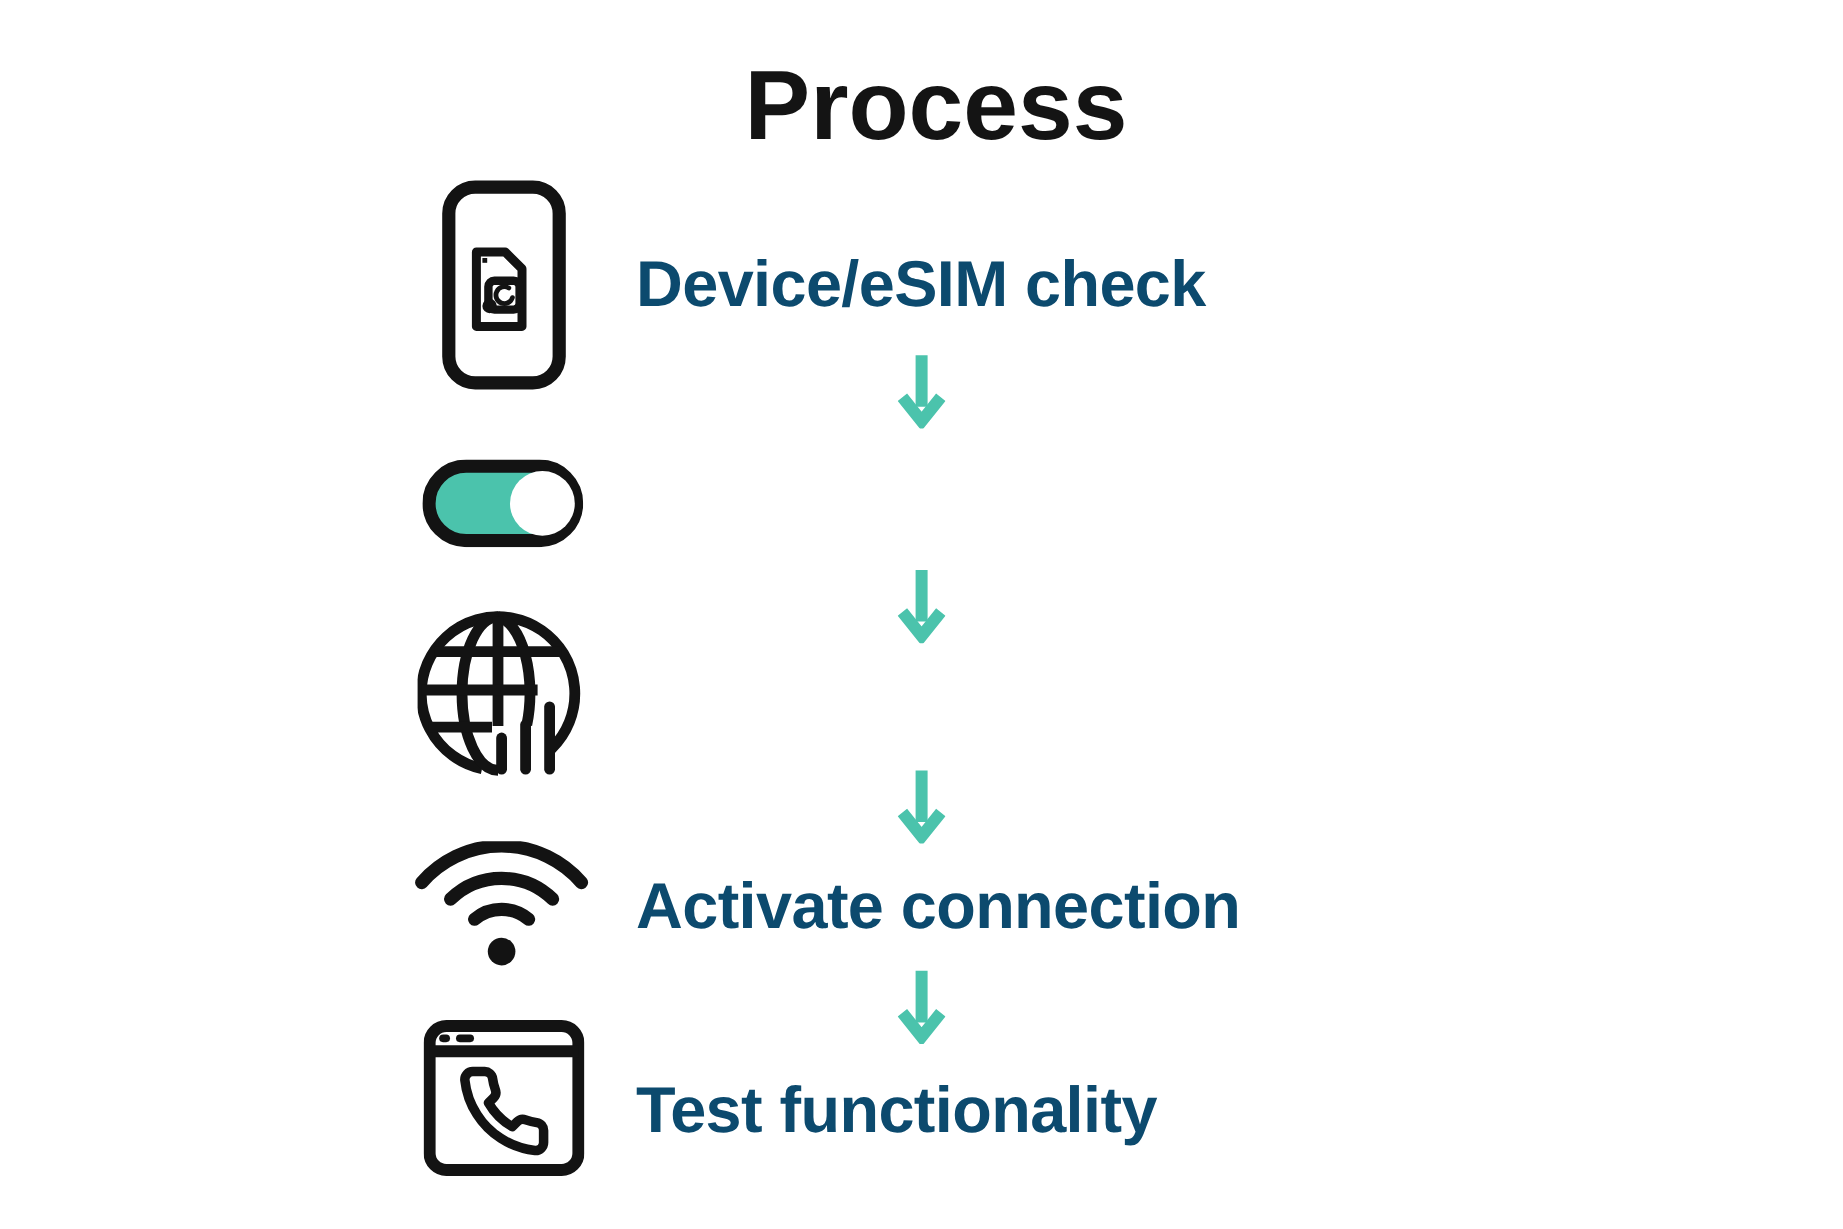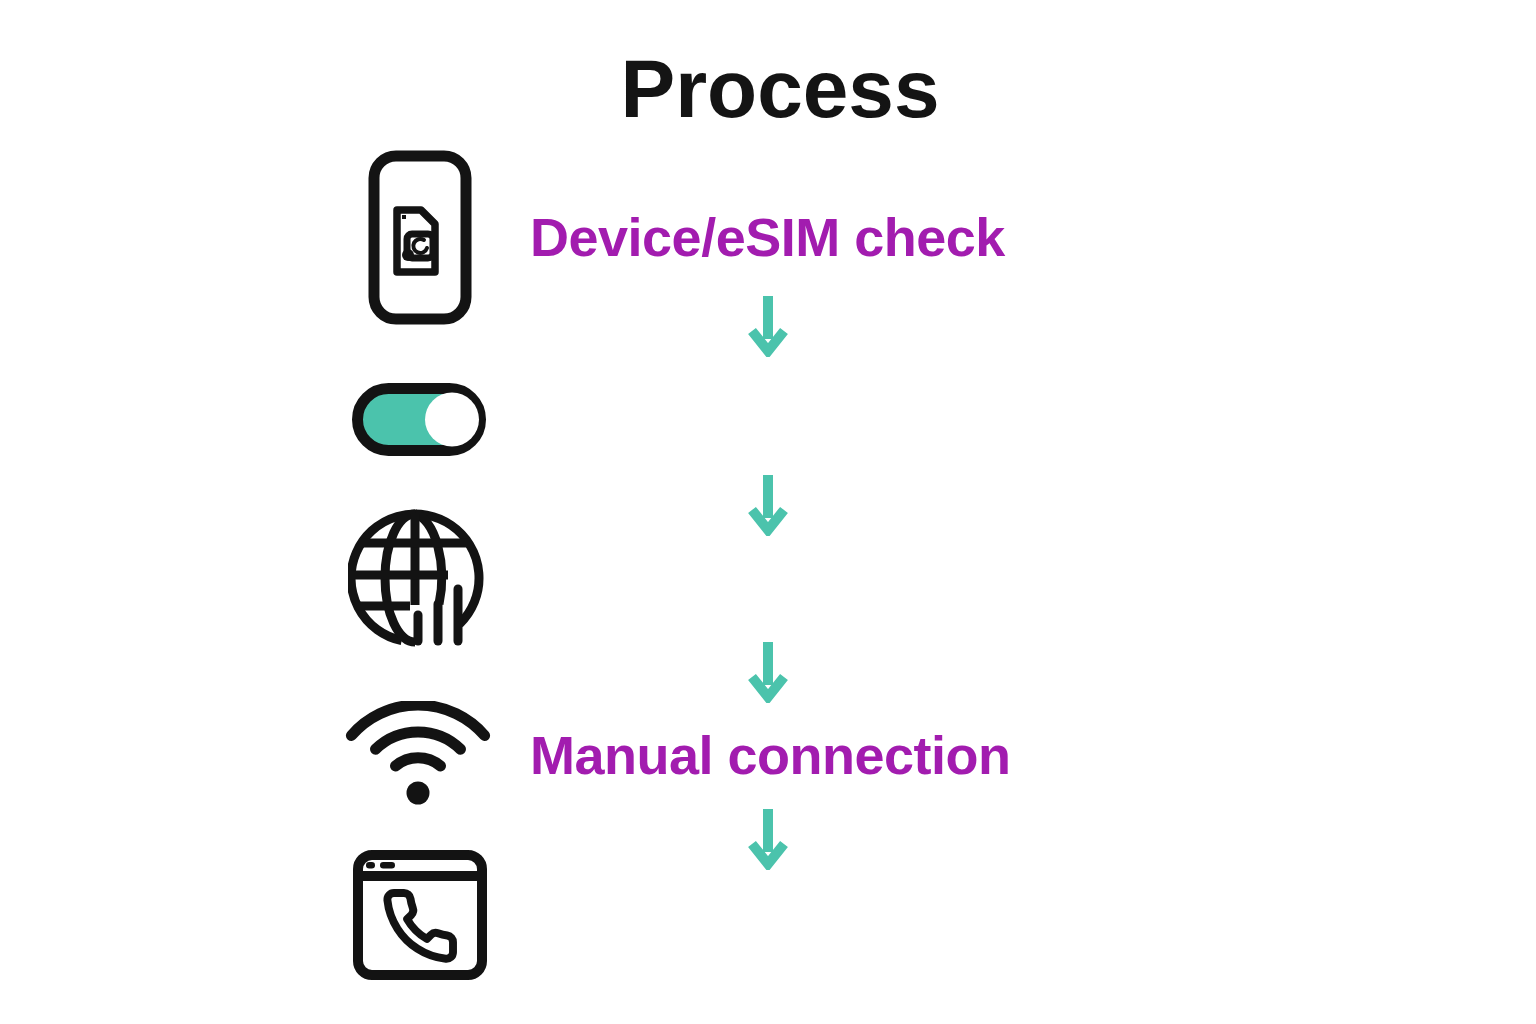--- a/index.html
+++ b/index.html
@@ -8,21 +8,21 @@
     font-family:"Liberation Sans", sans-serif;
   }
   .canvas{position:relative;width:1536px;height:1024px;overflow:hidden;background:#ffffff;}
   .title{
     position:absolute;top:34px;left:0;width:100%;margin:12px;
     text-align:center;font-size:82px;font-weight:700;color:#141414;
     letter-spacing:0px;line-height:1.05;
   }
   .label{
     position:absolute;left:530px;
-    font-size:54px;font-weight:700;color:#a21caf;
+    font-size:54px;font-weight:700;color:#0c4a6e;
     line-height:60px;white-space:nowrap;letter-spacing:-0.5px;
   }
   .icon,.arrow{position:absolute;}
   .icon svg,.arrow svg{display:block;width:100%;height:100%;}
 </style>
 </head>
 <body>
 
 <div class="canvas">
 
@@ -84,34 +84,35 @@
   </div>
 
   <div class="icon" style="left:343px;top:701px;width:150px;height:106px">
     <svg viewBox="0 0 150 106" fill="none" stroke="#131313" stroke-width="11" stroke-linecap="round">
       <path d="M8.4 34.5 A88 88 0 0 1 141.6 34.5"></path>
       <path d="M32.5 48.2 A61 61 0 0 1 117.5 48.2"></path>
       <path d="M52.5 65 A35 35 0 0 1 97.5 65"></path>
       <circle cx="75" cy="92" r="11.5" fill="#131313" stroke="none"></circle>
     </svg>
   </div>
-  <div class="label" style="top:725px">Manual connection</div>
+  <div class="label" style="top:725px">Activate connection</div>
 
   <div class="arrow" style="left:748px;top:808px;width:40px;height:62px">
     <svg viewBox="0 0 40 62" fill="none" stroke="#4BC3AC">
       <path d="M20 1 V44" stroke-width="10"></path>
       <path d="M4 36 L20 56 L36 36" stroke-width="10" stroke-linejoin="miter"></path>
     </svg>
   </div>
 
   <div class="icon" style="left:353px;top:850px;width:134px;height:130px">
     <svg viewBox="0 0 134 130" fill="none" stroke="#131313">
       <rect x="5" y="5" width="124" height="120" rx="14" stroke-width="10"></rect>
       <path d="M5 26 H129" stroke-width="10"></path>
       <rect x="13" y="12" width="9" height="6.5" rx="3.2" fill="#131313" stroke="none"></rect>
       <rect x="27" y="12" width="15" height="6.5" rx="3.2" fill="#131313" stroke="none"></rect>
       <g transform="translate(27.4,36.4) scale(3.3)">
         <path d="M22 16.92v3a2 2 0 0 1-2.18 2 19.79 19.79 0 0 1-8.63-3.07 19.5 19.5 0 0 1-6-6 19.79 19.79 0 0 1-3.07-8.67A2 2 0 0 1 4.11 2h3a2 2 0 0 1 2 1.72 12.84 12.84 0 0 0 .7 2.81 2 2 0 0 1-.45 2.11L8.09 9.91a16 16 0 0 0 6 6l1.27-1.27a2 2 0 0 1 2.11-.45 12.84 12.84 0 0 0 2.81.7A2 2 0 0 1 22 16.92z" stroke-width="2.4" stroke-linecap="round" stroke-linejoin="round"></path>
       </g>
     </svg>
   </div>
+  <div class="label" style="top:895px">Test functionality</div>
 
 </div>
 
 </body></html>

